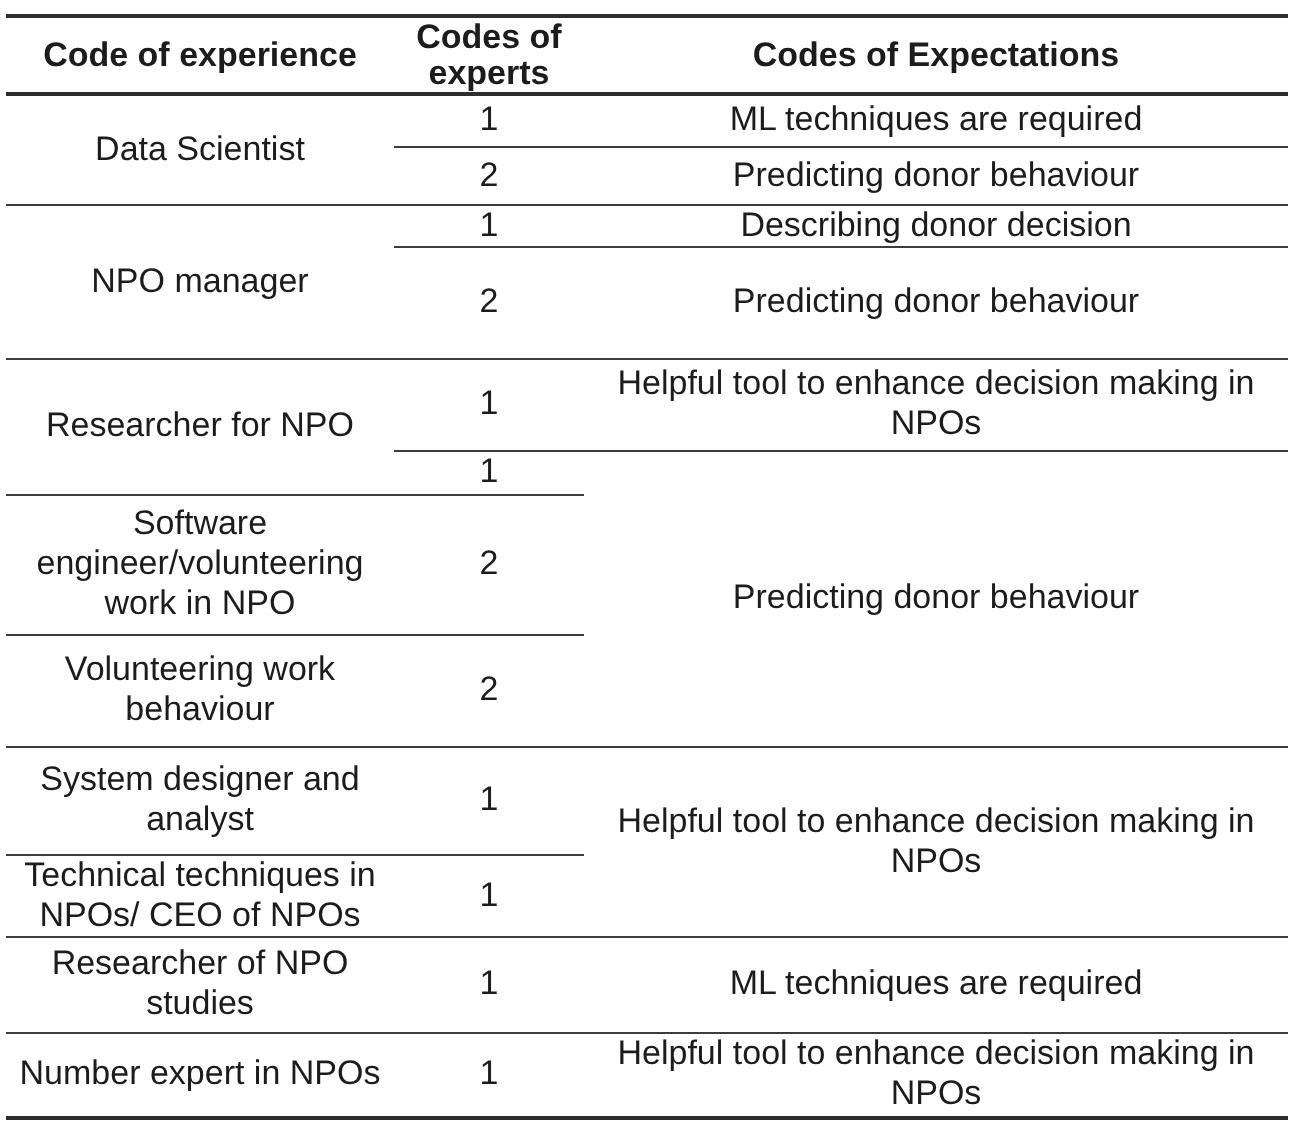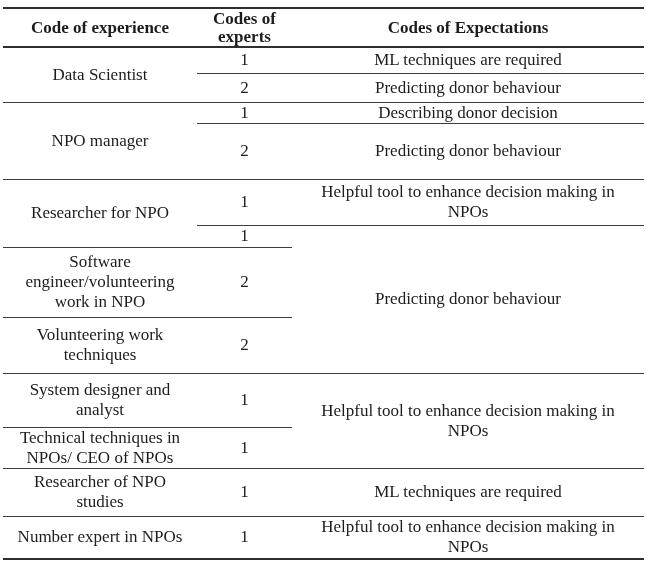--- a/index.html
+++ b/index.html
@@ -8,21 +8,21 @@
     background: #ffffff;
     width: 649px;
     height: 562px;
     overflow: hidden;
   }
   .page {
     position: relative;
     width: 649px;
     height: 406px;
     background: #ffffff;
-    font-family: Liberation Serif, serif;
+    font-family: Liberation Sans, sans-serif;
     color: #1c1c1c;
   }
   table.paper-table {
     position: absolute;
     left: 3px;
     top: 7px;
     width: 641px;
     border-collapse: collapse;
     table-layout: fixed;
   }
@@ -102,21 +102,21 @@
 
     <tr style="height:70px">
       <td class="c1 bb1">Software
 engineer/volunteering
 work in NPO</td>
       <td class="c2 bb1">2</td>
     </tr>
 
     <tr style="height:56px">
       <td class="c1 bb1">Volunteering work
-techniques</td>
+behaviour</td>
       <td class="c2 bb1">2</td>
     </tr>
 
     <tr style="height:54px">
       <td class="c1 bb1">System designer and
 analyst</td>
       <td class="c2 bb1">1</td>
       <td class="c3 bb1" rowspan="2">Helpful tool to enhance decision making in
 NPOs</td>
     </tr>

